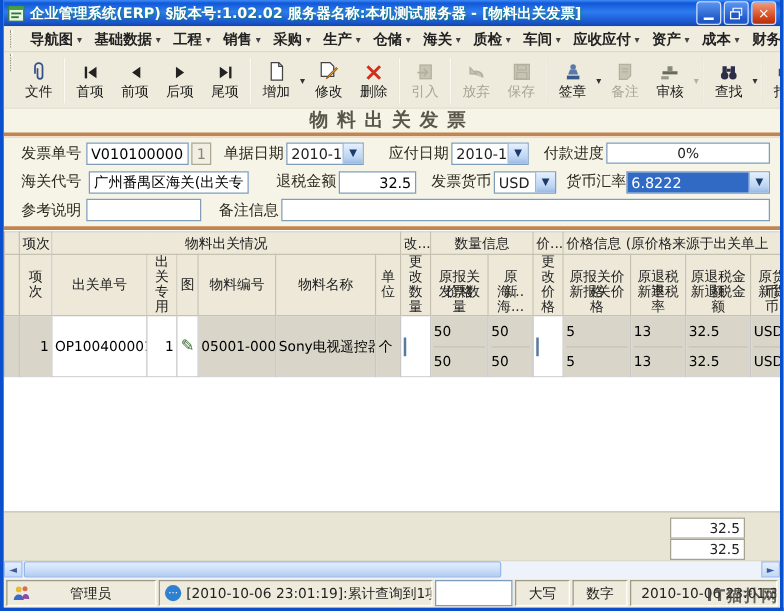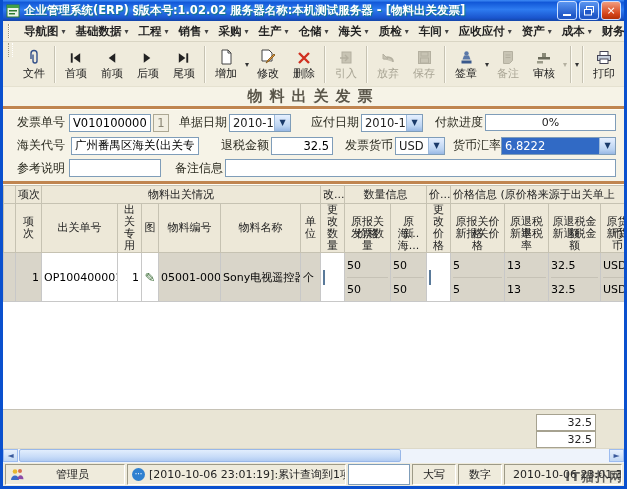--- a/index.html
+++ b/index.html
@@ -321,20 +321,32 @@
         <svg width="16" height="14" viewBox="0 0 16 14">
             <rect x="2" y="6" width="12" height="2.5" fill="#6A6A5A"></rect>
             <rect x="6" y="2" width="4" height="4" fill="#8A8A78"></rect>
             <rect x="1" y="10" width="6" height="2.5" fill="#9A9A88"></rect>
           </svg>
         </span>
       <span class="tlbl">审核</span>
     </div>
     <span class="darr dis">▾</span>
     <span class="tsep"></span>
+    <div class="tbtn">
+      <span class="ticon">
+        <svg width="16" height="14" viewBox="0 0 16 14">
+            <rect x="3" y="2" width="3.4" height="6" fill="#2E2E48"></rect>
+            <rect x="9.6" y="2" width="3.4" height="6" fill="#2E2E48"></rect>
+            <rect x="6.4" y="4" width="3.2" height="2.4" fill="#2E2E48"></rect>
+            <circle cx="4.7" cy="9.5" r="3" fill="#2E2E48"></circle>
+            <circle cx="11.3" cy="9.5" r="3" fill="#2E2E48"></circle>
+          </svg>
+        </span>
+      <span class="tlbl">查找</span>
+    </div>
     <span class="darr">▾</span>
     <span class="tsep"></span>
     <div class="tbtn">
       <span class="ticon">
         <svg width="16" height="15" viewBox="0 0 16 15">
             <rect x="4" y="1.5" width="8" height="4" fill="#fff" stroke="#445"></rect>
             <rect x="1.5" y="5.5" width="13" height="5" fill="#C8D0DC" stroke="#445"></rect>
             <rect x="4" y="9" width="8" height="4.5" fill="#fff" stroke="#445"></rect>
           </svg>
         </span>

